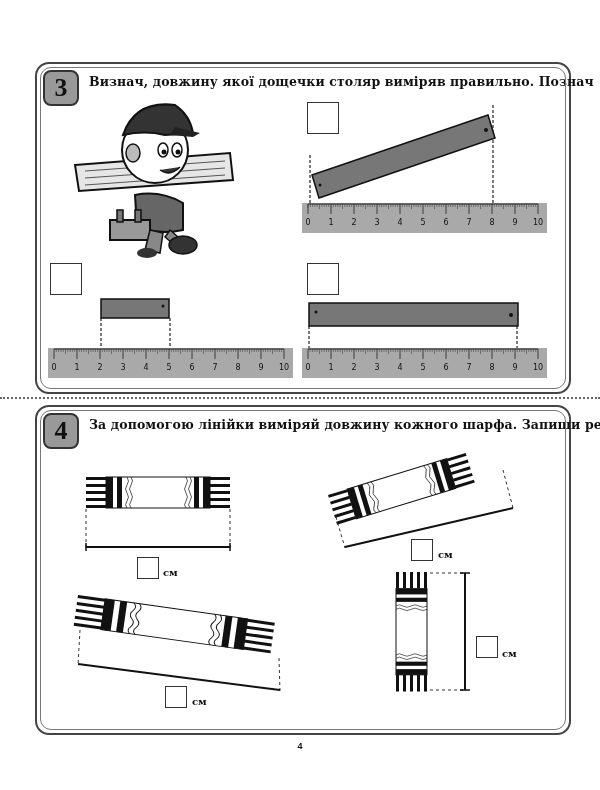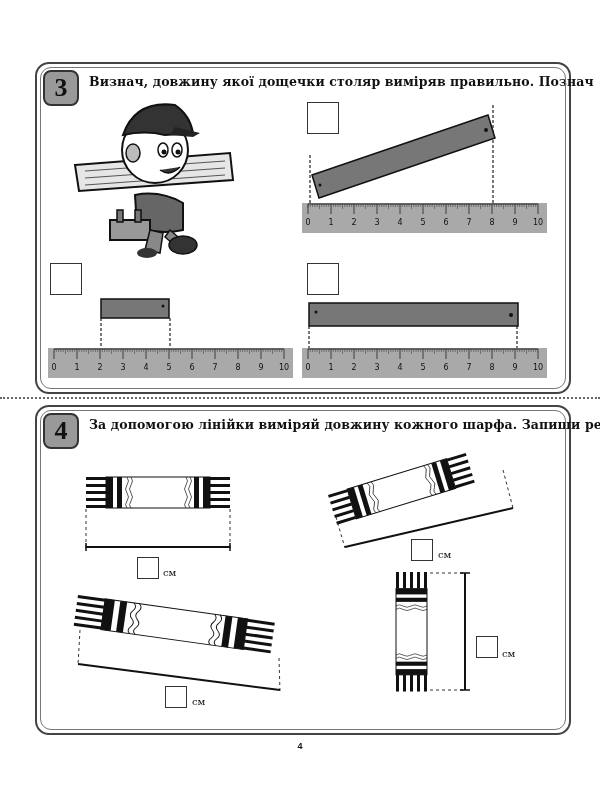--- a/index.html
+++ b/index.html
@@ -6,21 +6,21 @@
   body{width:600px;height:790px;position:relative;overflow:hidden;font-family:"DejaVu Serif","Liberation Serif",serif;color:#111;}
   .task{position:absolute;left:35px;width:532px;border:2px solid #444;border-radius:14px;background:#fff;}
   .task::after{content:"";position:absolute;left:3px;top:3px;right:3px;bottom:3px;border:1px solid #777;border-radius:11px;pointer-events:none;}
   .num{position:absolute;left:6px;top:6px;width:32px;height:32px;background:#999;border:2px solid #333;border-radius:8px;
        font-family:"Liberation Serif",serif;font-size:26px;font-weight:bold;color:#111;text-align:center;line-height:32px;z-index:2;}
   .title{position:absolute;left:52px;top:10px;font-size:12.5px;font-weight:bold;white-space:nowrap;letter-spacing:0.1px;}
   .cut{position:absolute;left:0;width:600px;top:397px;border-top:2px dotted #666;}
   .box{position:absolute;width:30px;height:30px;border:1.5px solid #333;background:#fff;}
   .ruler{position:absolute;height:30px;background:#a9a9a9;}
   .ruler svg{position:absolute;left:0;top:0;}
-  .cm{position:absolute;font-size:10px;font-weight:normal;}
+  .cm{position:absolute;font-size:10px;font-weight:bold;}
   .pagenum{position:absolute;left:0;width:600px;top:741px;text-align:center;font-family:"Liberation Sans",sans-serif;font-size:9px;font-weight:bold;}
   .abs{position:absolute;}
 </style>
 </head>
 <body>
 
 <div class="task" style="top:62px;height:328px;">
   <div class="num">3</div>
   <div class="title">Визнач, довжину якої дощечки столяр виміряв правильно. Познач ✓.</div>
 </div>

